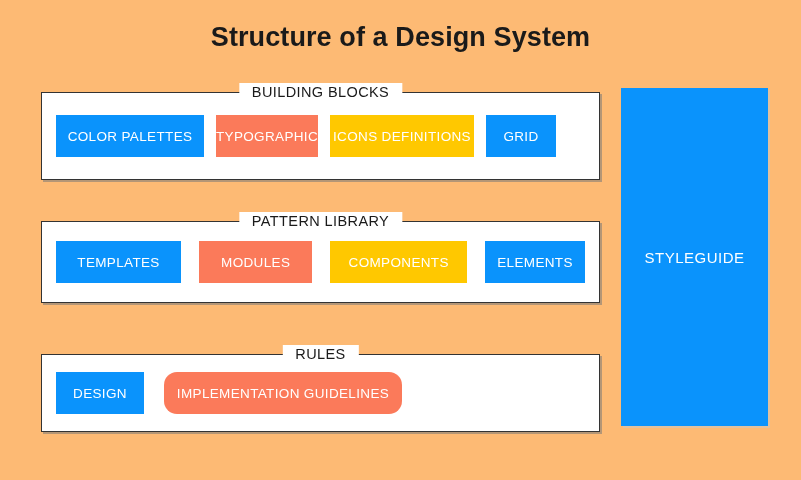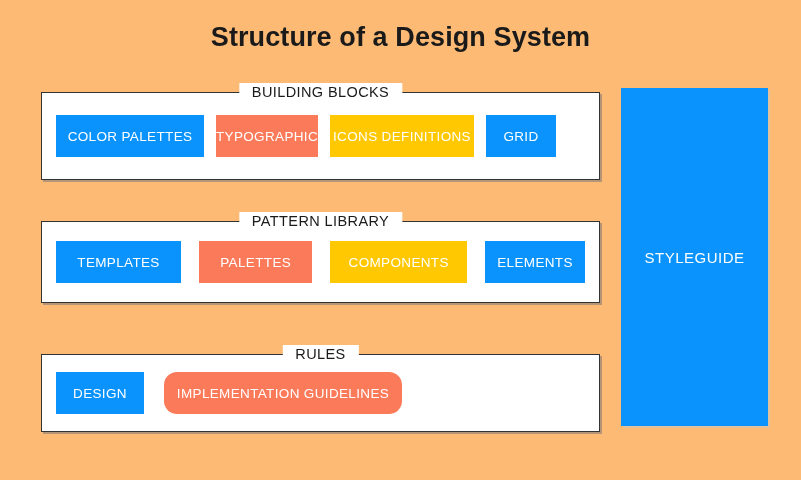--- a/index.html
+++ b/index.html
@@ -148,21 +148,21 @@
       <div class="chip c-coral w-typographic">TYPOGRAPHIC</div>
       <div class="chip c-yellow w-griddef">ICONS DEFINITIONS</div>
       <div class="chip c-blue w-icons">GRID</div>
     </div>
   </div>
 
   <div class="group" id="group-pattern-library">
     <div class="group-label">PATTERN LIBRARY</div>
     <div class="chip-row">
       <div class="chip c-blue w-templates">TEMPLATES</div>
-      <div class="chip c-coral w-modules">PALETTES</div>
+      <div class="chip c-coral w-modules">MODULES</div>
       <div class="chip c-yellow w-components">COMPONENTS</div>
       <div class="chip c-blue w-elements">ELEMENTS</div>
     </div>
   </div>
 
   <div class="group" id="group-rules">
     <div class="group-label">RULES</div>
     <div class="chip-row">
       <div class="chip c-blue w-design">DESIGN</div>
       <div class="chip c-coral w-implement">IMPLEMENTATION GUIDELINES</div>

